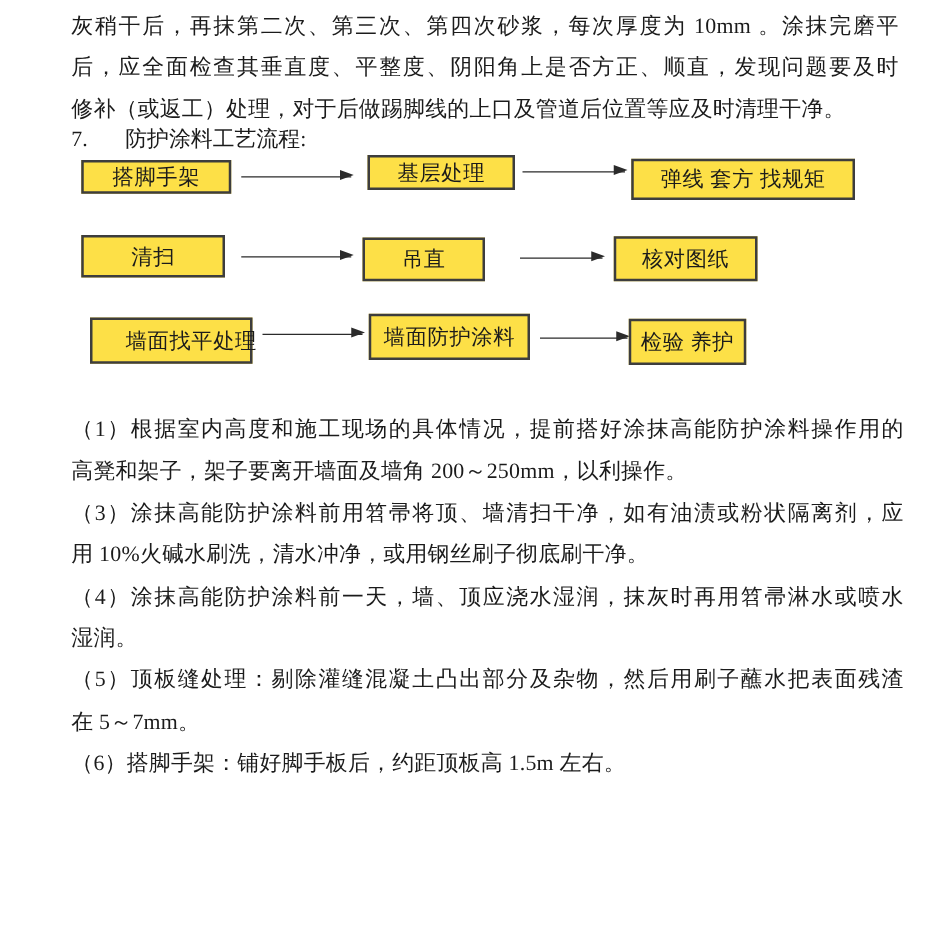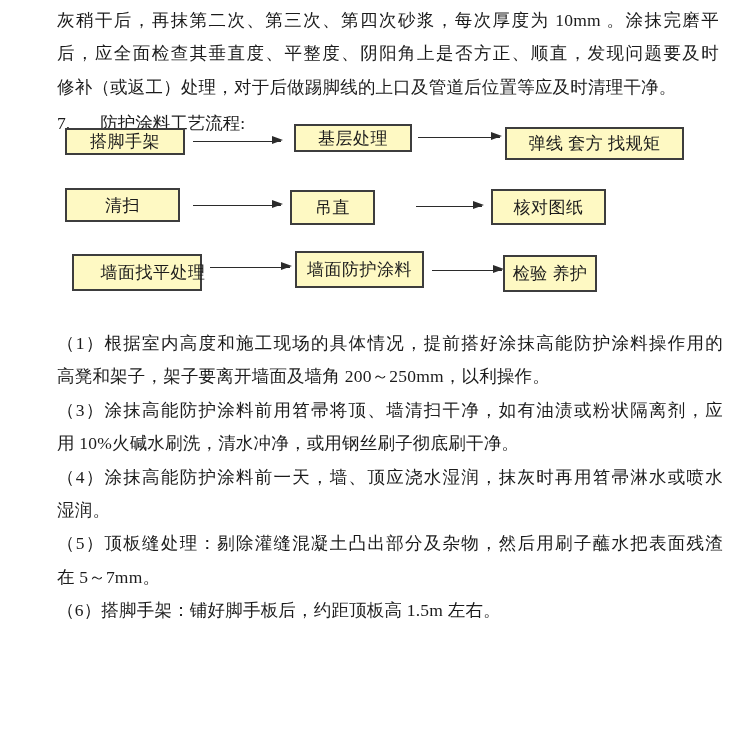--- a/index.html
+++ b/index.html
@@ -13,47 +13,47 @@
   .textline{
     font-size:17.5px;line-height:33.4px;letter-spacing:0.2px;
   }
   .j{text-align:justify;text-align-last:justify;}
   .n{text-align:left;}
 
   .intro{position:absolute;top:4px;left:57px;width:662px;}
   .steps{position:absolute;top:327px;left:57px;width:666px;}
 
   .heading{position:absolute;top:95px;left:57px;width:662px;
-    font-size:17.5px;line-height:33.4px;margin-top:12px;}
+    font-size:17.5px;line-height:33.4px;}
   .heading .num{display:inline-block;margin-right:30px;}
 
   .flowchart{position:absolute;top:118px;left:0;width:750px;height:210px;}
   .fbox{
     position:absolute;box-sizing:border-box;
-    border:2px solid #3d3d3d;background:#fef9c3;
+    border:2px solid #3d3d3d;background:#fde047;
     display:flex;align-items:center;justify-content:center;
     font-size:17px;letter-spacing:0.5px;white-space:nowrap;
   }
   .farrow{position:absolute;height:0;border-top:1.6px solid #2b2b2b;}
   .farrow::after{
     content:"";position:absolute;right:-2px;top:-5.7px;
     width:0;height:0;
     border-left:11px solid #2b2b2b;
     border-top:4.8px solid transparent;
     border-bottom:4.8px solid transparent;
   }
   
   .b-r1c1{left:65px;top:10px;width:120px;height:27px;}
   .b-r1c2{left:294px;top:6px;width:118px;height:28px;}
   .b-r1c3{left:505px;top:9px;width:179px;height:33px;}
   .a-r1a{left:193px;top:23px;width:88px;}
   .a-r1b{left:418px;top:19px;width:82px;}
   
   .b-r2c1{left:65px;top:70px;width:115px;height:34px;}
-  .b-r2c2{left:290px;top:72px;width:85px;height:35px;}
+  .b-r2c2{left:290px;top:72px;width:98px;height:35px;}
   .b-r2c3{left:491px;top:71px;width:115px;height:36px;}
   .a-r2a{left:193px;top:87px;width:88px;}
   .a-r2b{left:416px;top:88px;width:66px;}
   
   .b-r3c1{left:72px;top:136px;width:130px;height:37px;padding-left:32px;}
   .b-r3c2{left:295px;top:133px;width:129px;height:37px;}
   .b-r3c3{left:503px;top:137px;width:94px;height:37px;}
   .a-r3a{left:210px;top:149px;width:80px;}
   .a-r3b{left:432px;top:152px;width:70px;}
 </style>

